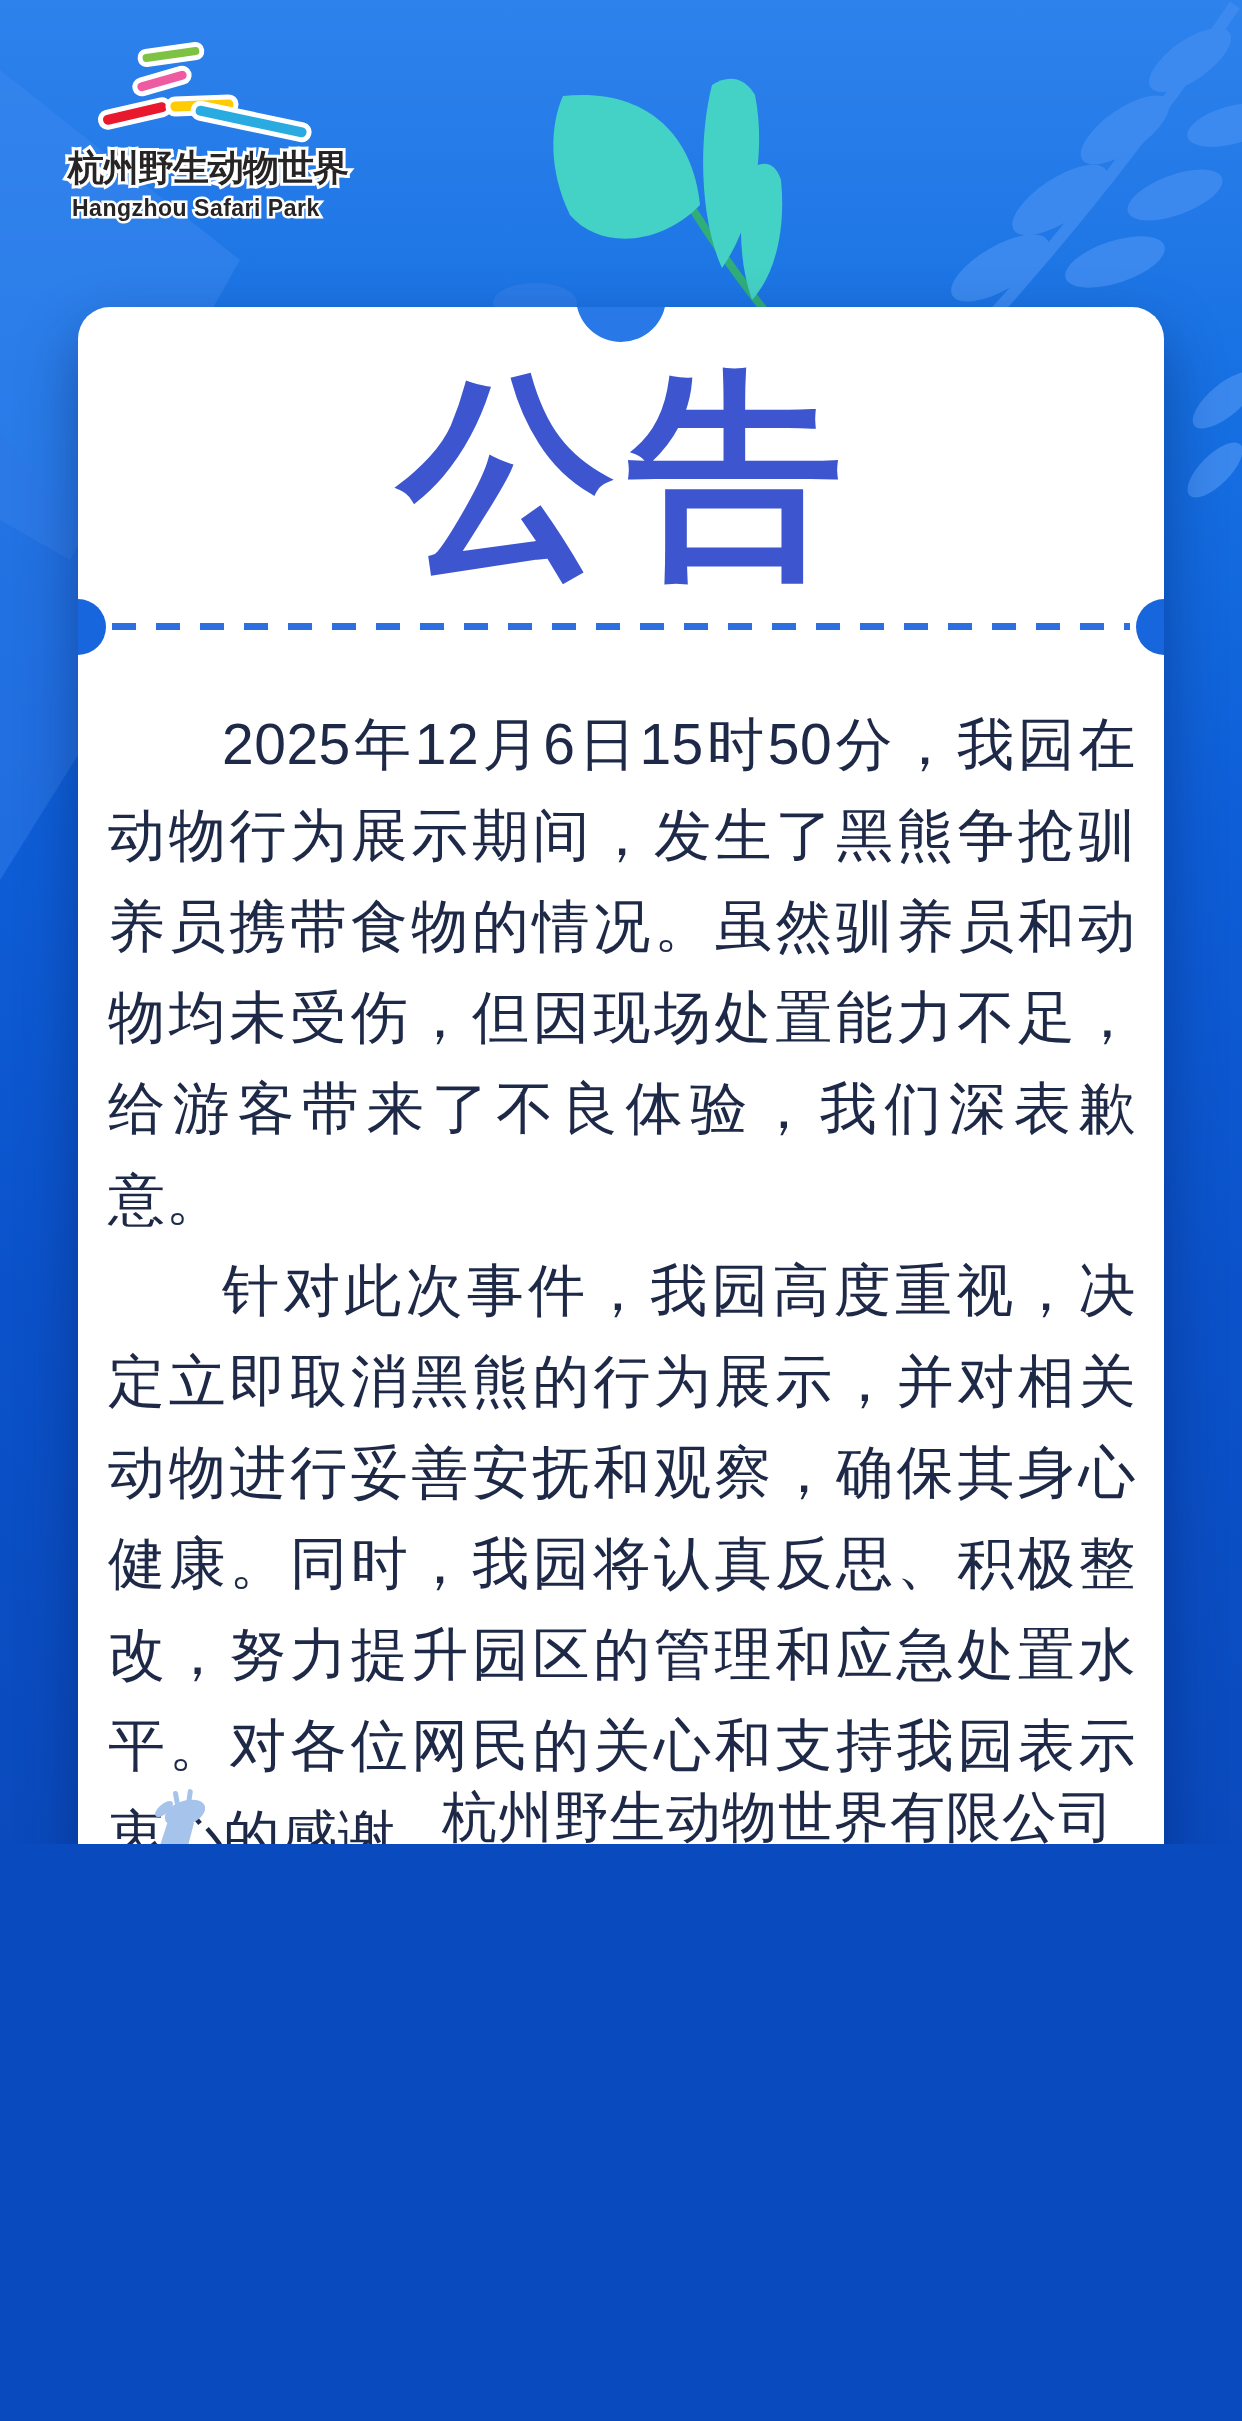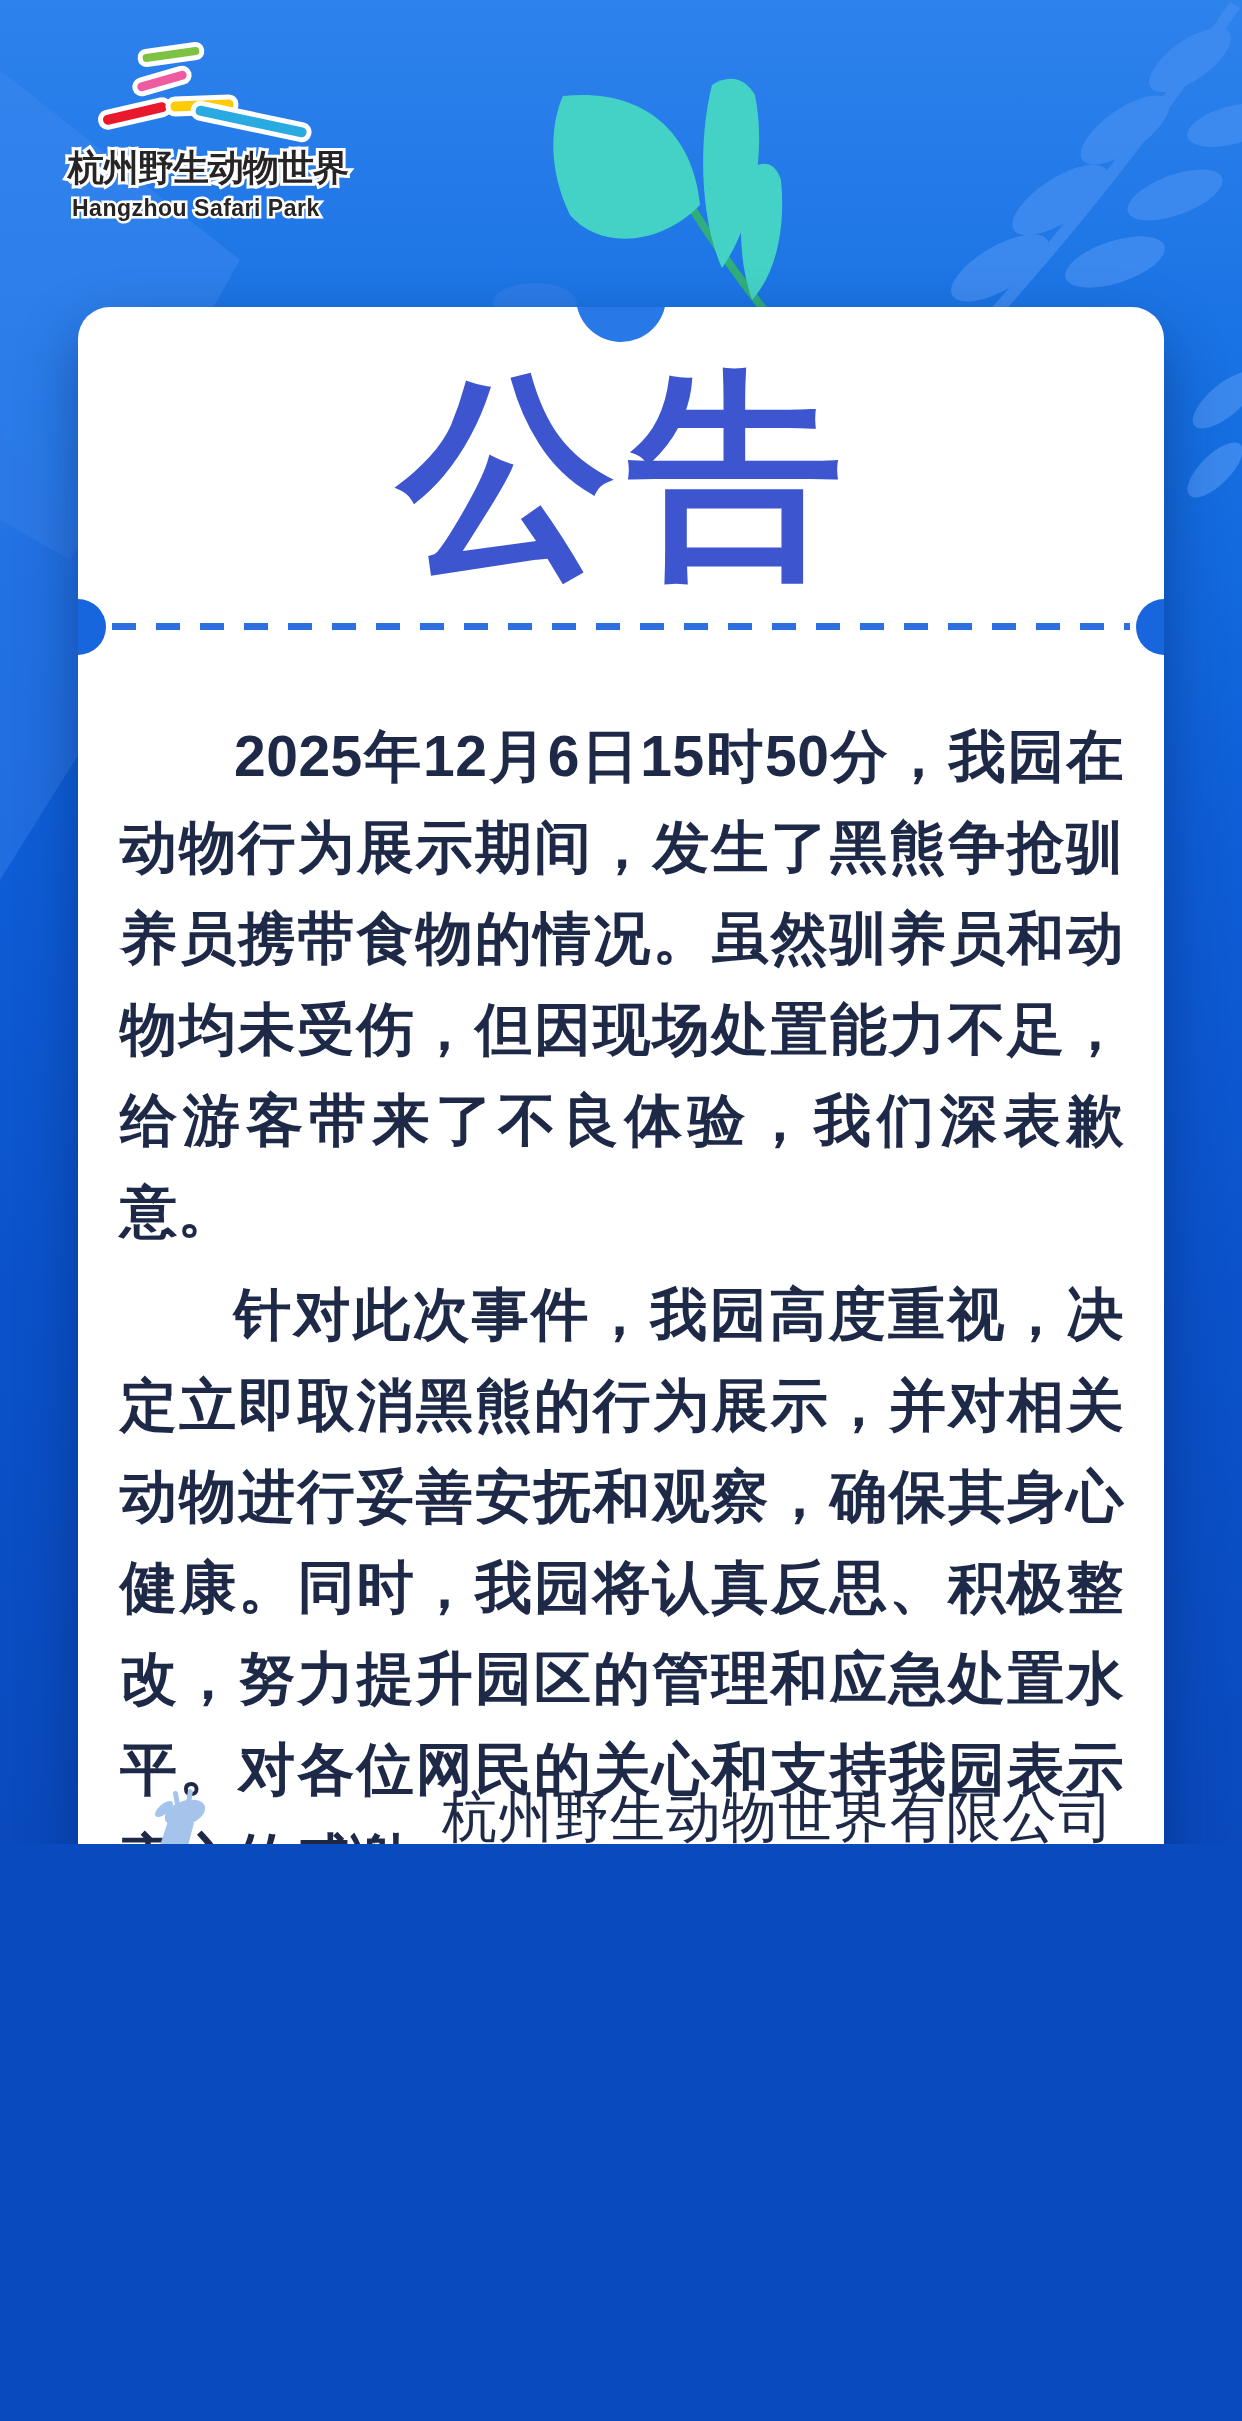--- a/index.html
+++ b/index.html
@@ -27,22 +27,22 @@
     display:flex;align-items:center;justify-content:center;
     font-size:215px;font-weight:900;color:#3d56d0;letter-spacing:14px;
     text-indent:14px;
   }
   .divider{
     position:absolute;left:34px;top:316px;width:1018px;height:7px;
     background:repeating-linear-gradient(90deg,#2e6fe0 0 24px,transparent 24px 44px);
   }
   .body-text{position:absolute;left:30px;top:392px;width:1028px;color:#1d2947;}
   .body-text p{
-    margin:12px;font-size:57px;line-height:91px;letter-spacing:.5px;
-    text-align:justify;text-justify:inter-character;text-indent:114px;font-weight:bold;
+    margin:0;font-size:57px;line-height:91px;letter-spacing:.5px;
+    text-align:justify;text-justify:inter-character;text-indent:114px;
   }
   .signature{position:absolute;left:30px;top:1466px;width:1006px;color:#1d2947;text-align:right;}
   .signature p{margin:0;font-size:55px;line-height:88px;letter-spacing:1px;}
   .animals{position:absolute;left:0;bottom:0;width:1086px;height:324px;}
 </style>
 </head>
 <body>
 
 <div class="poster">
 

